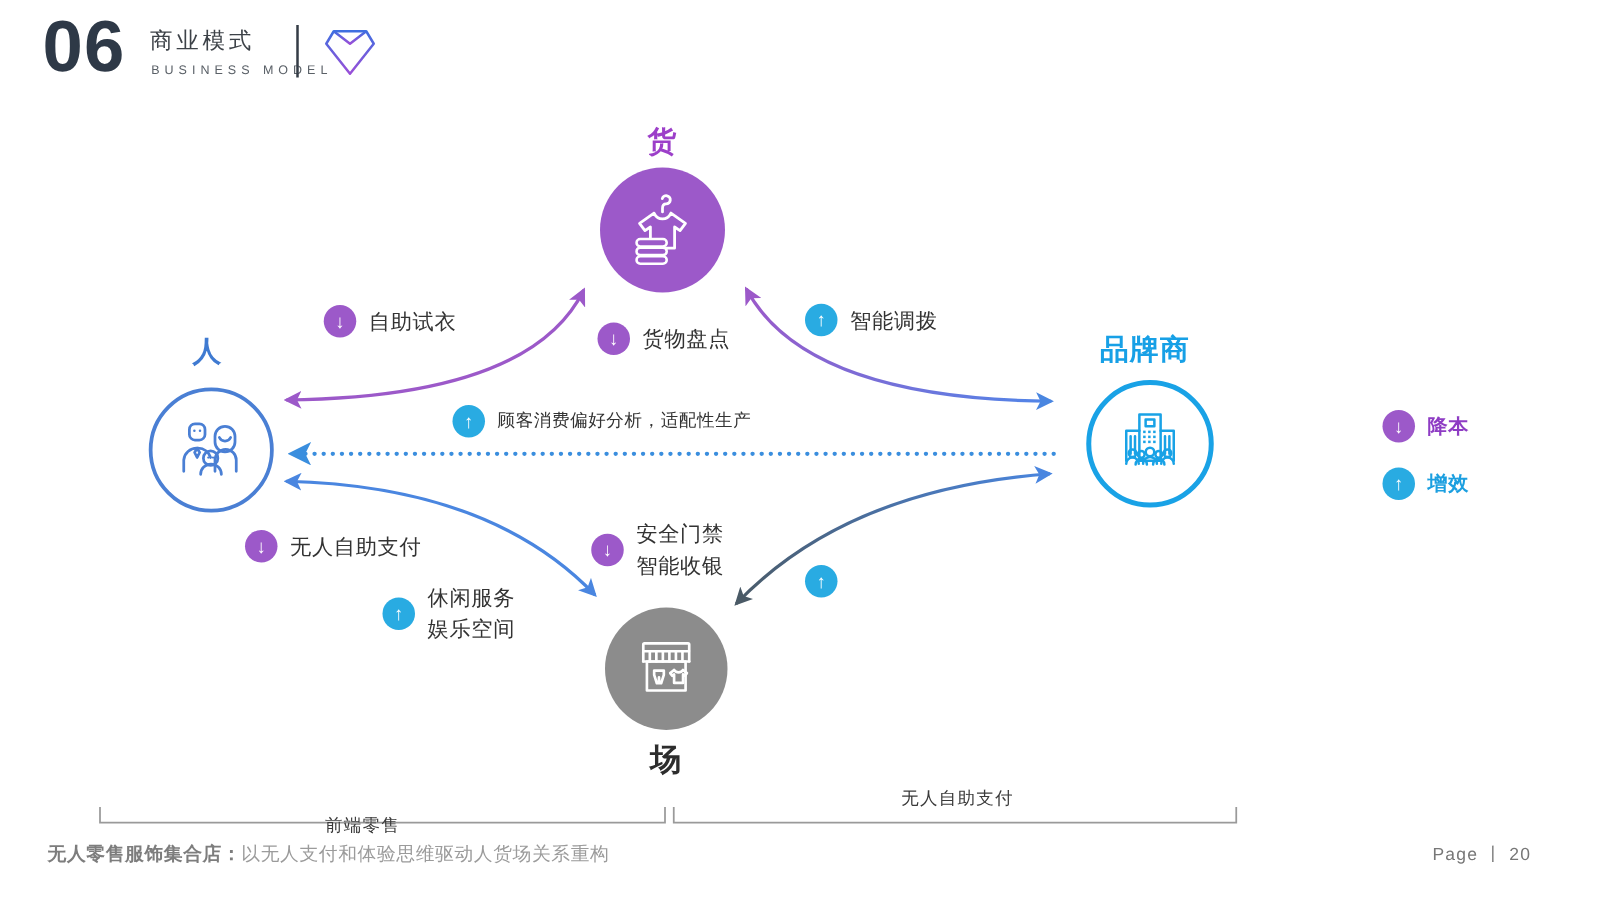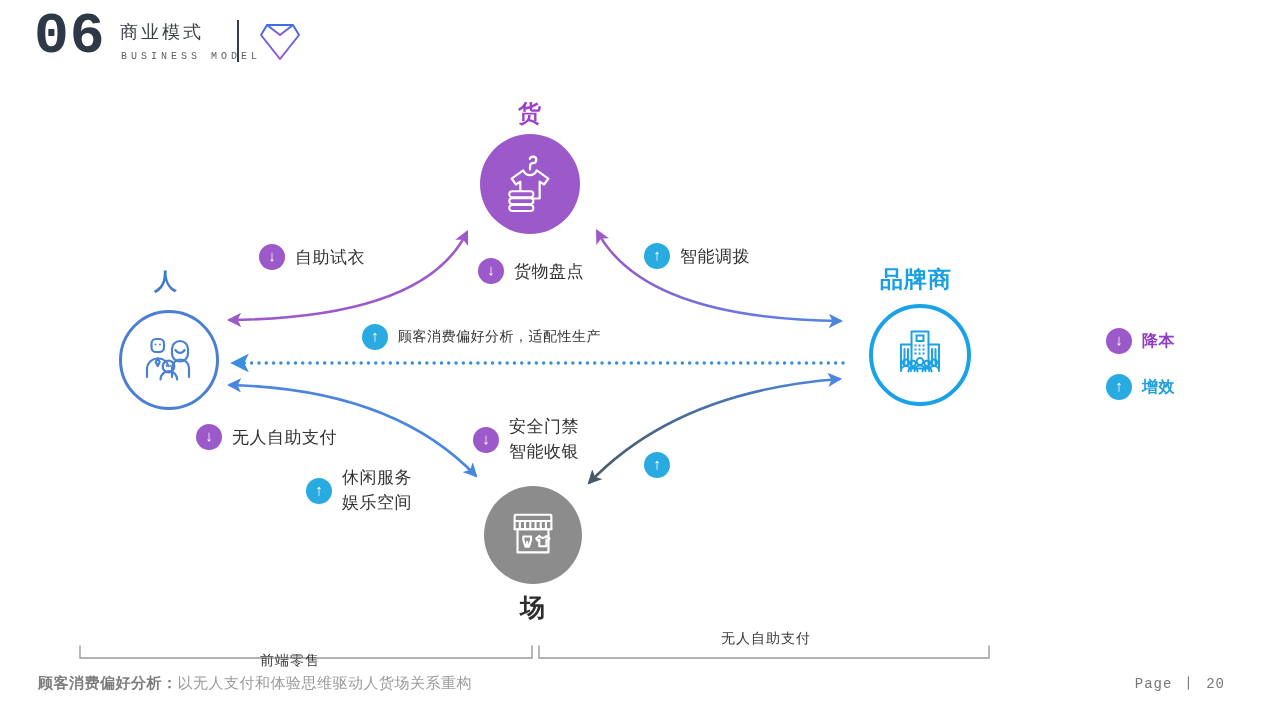--- a/index.html
+++ b/index.html
@@ -1,17 +1,17 @@
 <!DOCTYPE html>
 <html><head>
 <meta charset="utf-8">
 <style>
   html,body{margin:0;padding:0;background:#e8e8e8;}
   .slide{position:relative;width:1280px;height:720px;background:#ffffff;overflow:hidden;
-         font-family:Liberation Mono, monospace;}
+         font-family:Liberation Sans, sans-serif;}
   
   .hdr-num{position:absolute;left:34px;top:4px;font-size:58px;font-weight:700;color:#2e3947;letter-spacing:1px;}
   .hdr-title{position:absolute;left:120px;top:20px;font-size:18px;color:#3d4248;letter-spacing:3px;}
   .hdr-sub{position:absolute;left:121px;top:51px;font-size:10px;color:#5a6067;letter-spacing:4px;}
   .hdr-divider{position:absolute;left:237px;top:20px;width:2px;height:42px;background:#343c46;}
   .hdr-gem{position:absolute;left:258px;top:22px;}
   
   .node{position:absolute;border-radius:50%;display:flex;align-items:center;justify-content:center;}
   .node-goods{left:480px;top:134px;width:100px;height:100px;background:#9c59c9;}
   .node-people{left:119px;top:310px;width:94px;height:94px;background:#fff;border:3px solid #4a7fd4;}
@@ -242,17 +242,17 @@
   </div>
   <div class="tag legend legend-cyan" style="left:1106px;top:374px;">
     <span class="badge cyan">↑</span>
     <span class="tag-text">增效</span>
   </div>
 
   <div class="bracket-label" style="left:290px;top:652px;">前端零售</div>
   <div class="bracket-label" style="left:766px;top:630px;">无人自助支付</div>
 
   <div class="footer-left">
-    <b>顾客消费偏好分析：</b><span>以无人支付和体验思维驱动人货场关系重构</span>
+    <b>无人零售服饰集合店：</b><span>以无人支付和体验思维驱动人货场关系重构</span>
   </div>
   <div class="footer-page">Page 丨 20</div>
 
 </div>
 
 </body></html>

